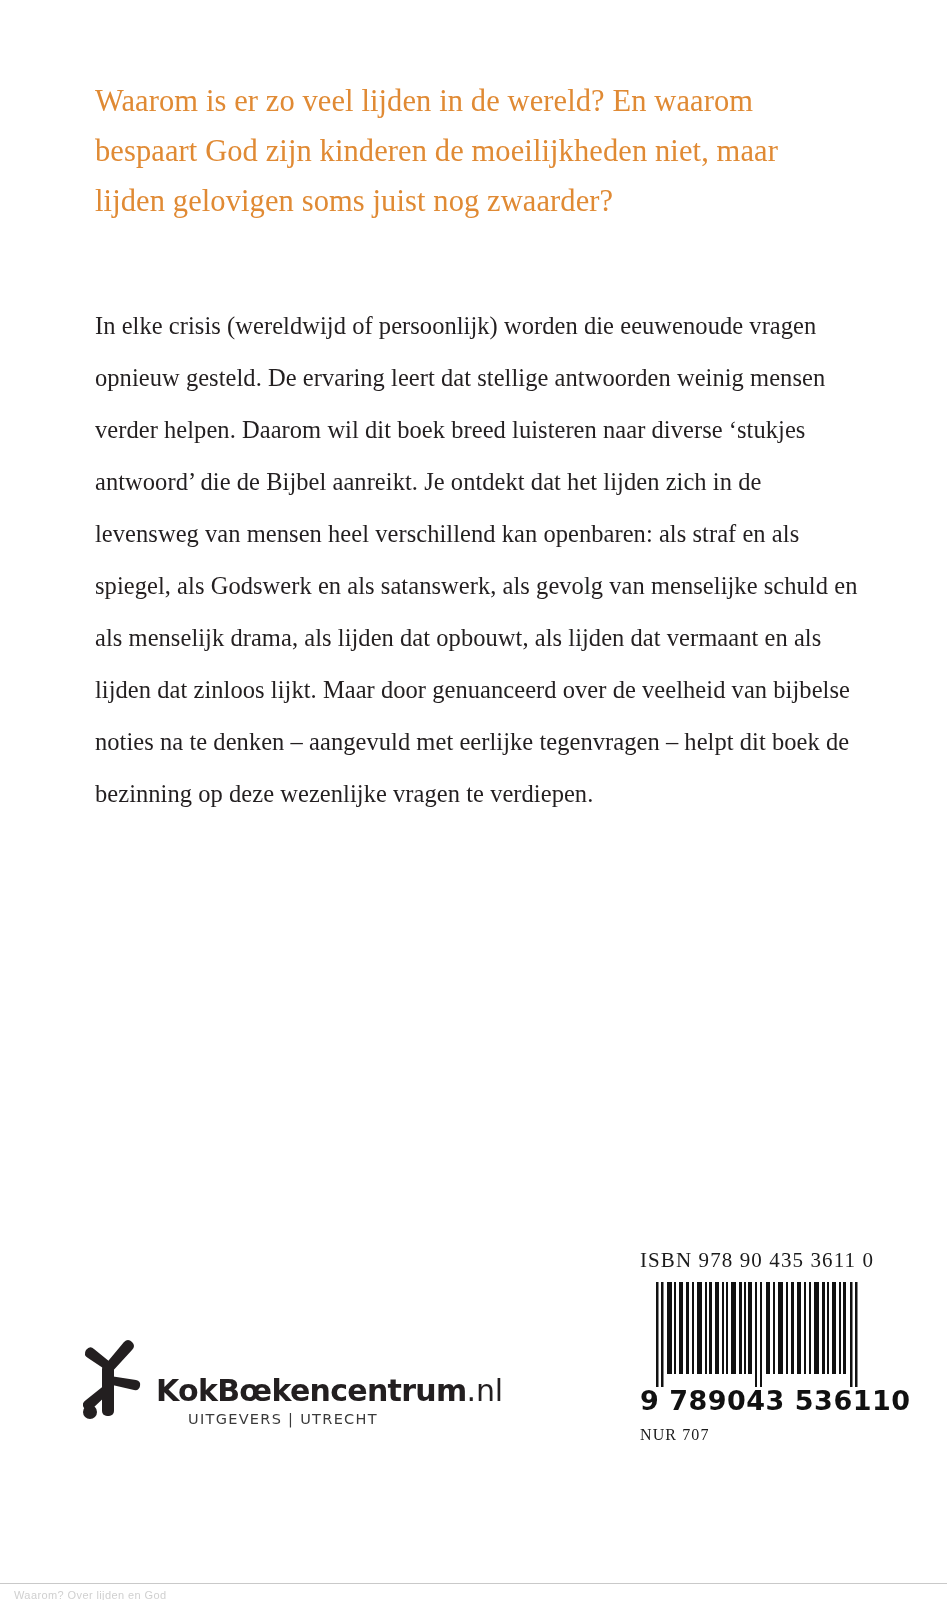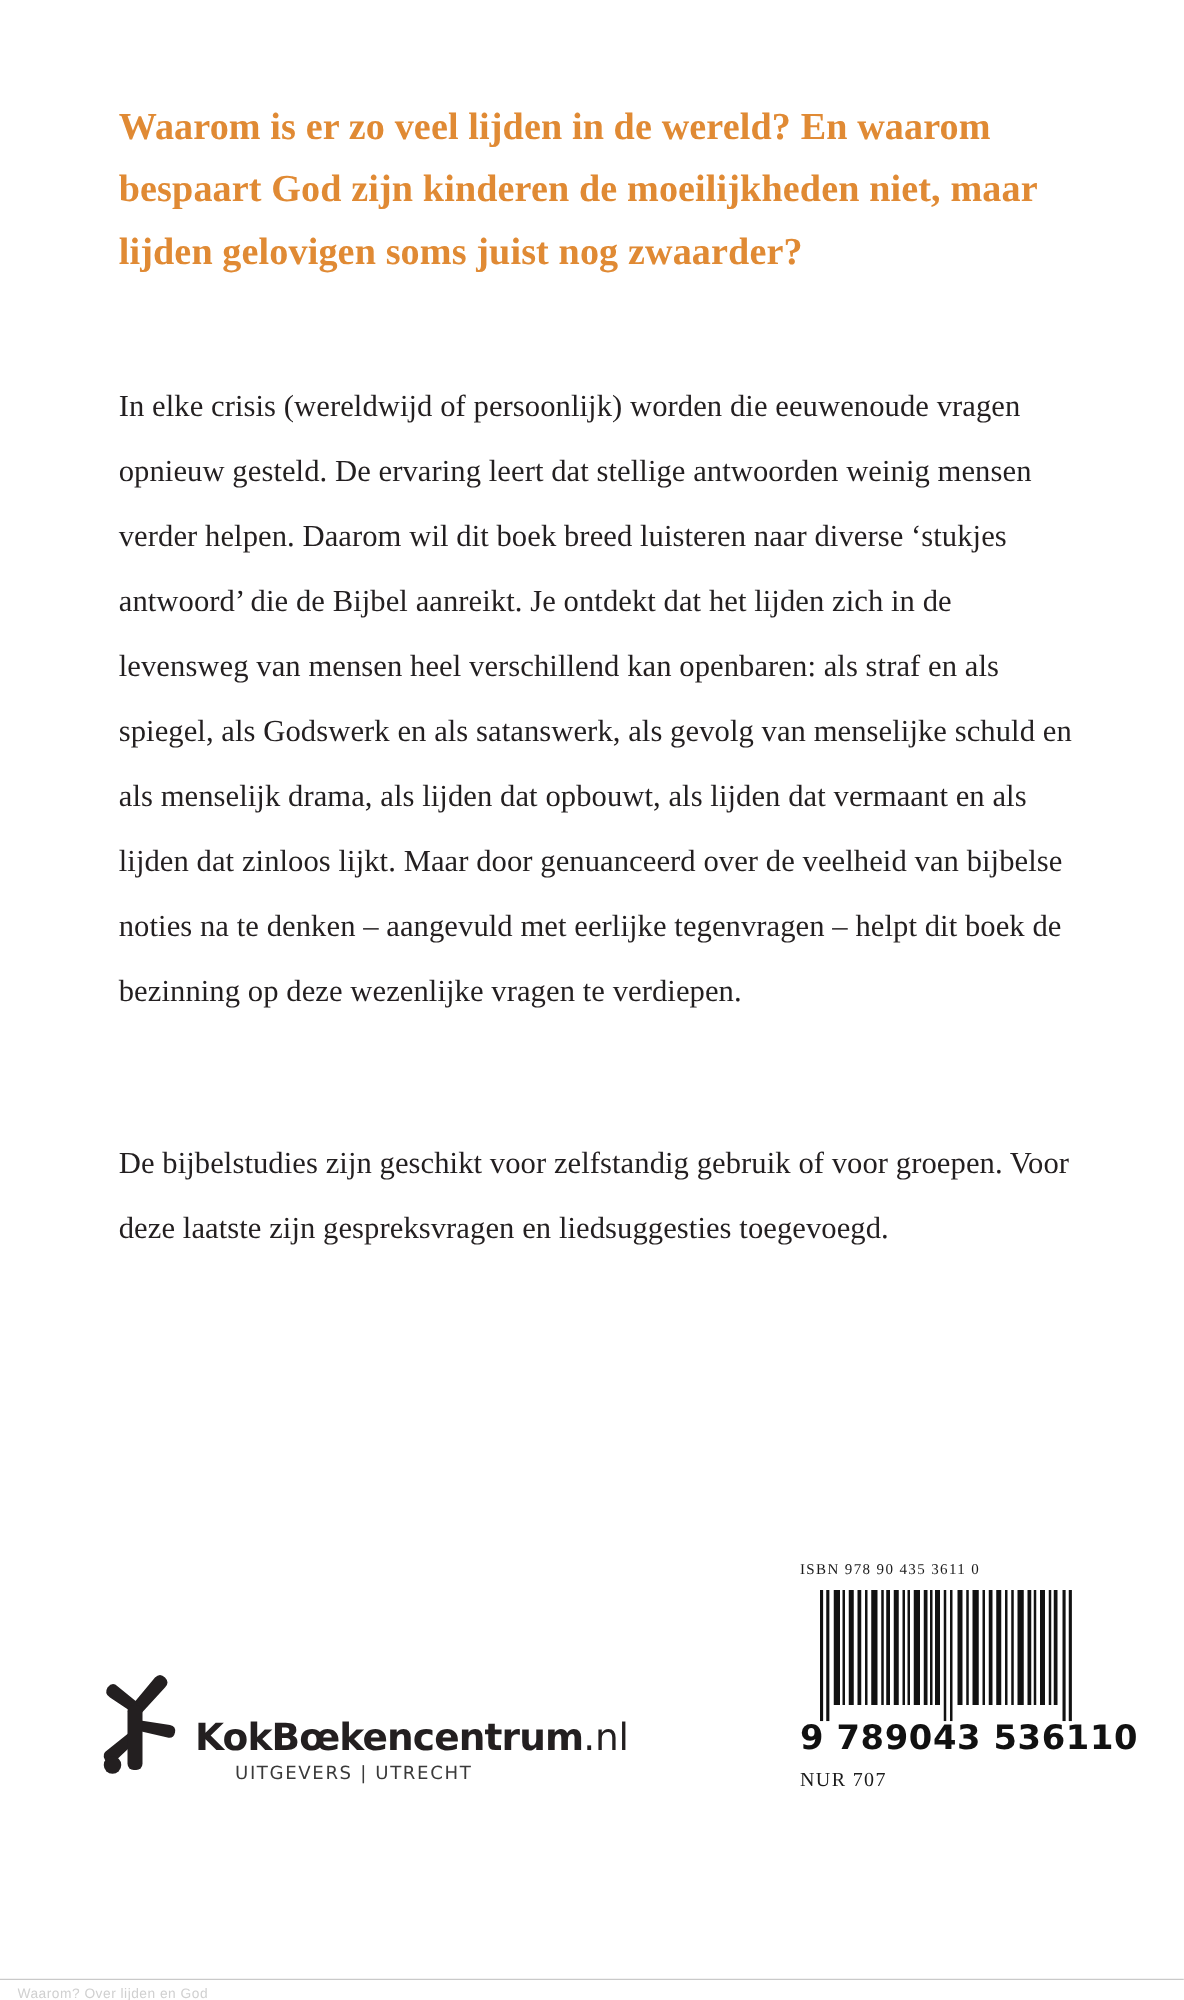--- a/index.html
+++ b/index.html
@@ -23,21 +23,21 @@
 
   
   .headline {
     position: absolute;
     left: 95px;
     top: 76px;
     width: 760px;
     color: #e08a34;
     font-size: 30.5px;
     line-height: 50px;
-    font-weight: 700;
+    font-weight: 400;
     letter-spacing: 0.1px;
   }
 
   
   .body-block {
     position: absolute;
     left: 95px;
     width: 765px;
     color: #231f20;
     font-size: 24.5px;
@@ -104,21 +104,21 @@
 
   
   .isbn-block {
     position: absolute;
     left: 640px;
     top: 1248px;
     width: 228px;
   }
   .isbn-line {
     font-family: "Liberation Serif", "DejaVu Serif", serif;
-    font-size: 12px;
+    font-size: 21px;
     color: #1b1b1b;
     letter-spacing: 1.1px;
     font-variant: small-caps;
     white-space: nowrap;
     margin-bottom: 9px;
   }
   .barcode {
     width: 228px;
     height: 105px;
     display: block;
@@ -165,21 +165,20 @@
 </style>
 </head>
 <body>
 
 <div class="page">
 
   <div class="headline">Waarom is er zo veel lijden in de wereld? En waarom bespaart God zijn kinderen de moeilijkheden niet, maar lijden gelovigen soms juist nog zwaarder?</div>
 
   <div class="body-block" id="para-main">In elke crisis (wereldwijd of persoonlijk) worden die eeuwenoude vragen opnieuw gesteld. De ervaring leert dat stellige antwoorden weinig mensen verder helpen. Daarom wil dit boek breed luisteren naar diverse ‘stukjes antwoord’ die de Bijbel aanreikt. Je ontdekt dat het lijden zich in de levensweg van mensen heel verschillend kan openbaren: als straf en als spiegel, als Godswerk en als satanswerk, als gevolg van menselijke schuld en als menselijk drama, als lijden dat opbouwt, als lijden dat vermaant en als lijden dat zinloos lijkt. Maar door genuanceerd over de veelheid van bijbelse noties na te denken – aangevuld met eerlijke tegenvragen – helpt dit boek de bezinning op deze wezenlijke vragen te verdiepen.</div>
 
-  <div class="body-block" id="para-second">De bijbelstudies zijn geschikt voor zelfstandig gebruik of voor groepen. Voor deze laatste zijn gespreksvragen en liedsuggesties toegevoegd.</div>
 
 
   <div class="publisher">
     <svg class="logo-mark" viewBox="0 0 62 80">
       <g fill="#231f20">
 
         <path d="M30 34 L52 10 Q56 6 52 2 Q48 -2 44 2 L24 26 Z"></path>
 
         <path d="M30 36 L56 40 Q61 41 60 46 Q59 51 54 50 L28 44 Z"></path>
 

